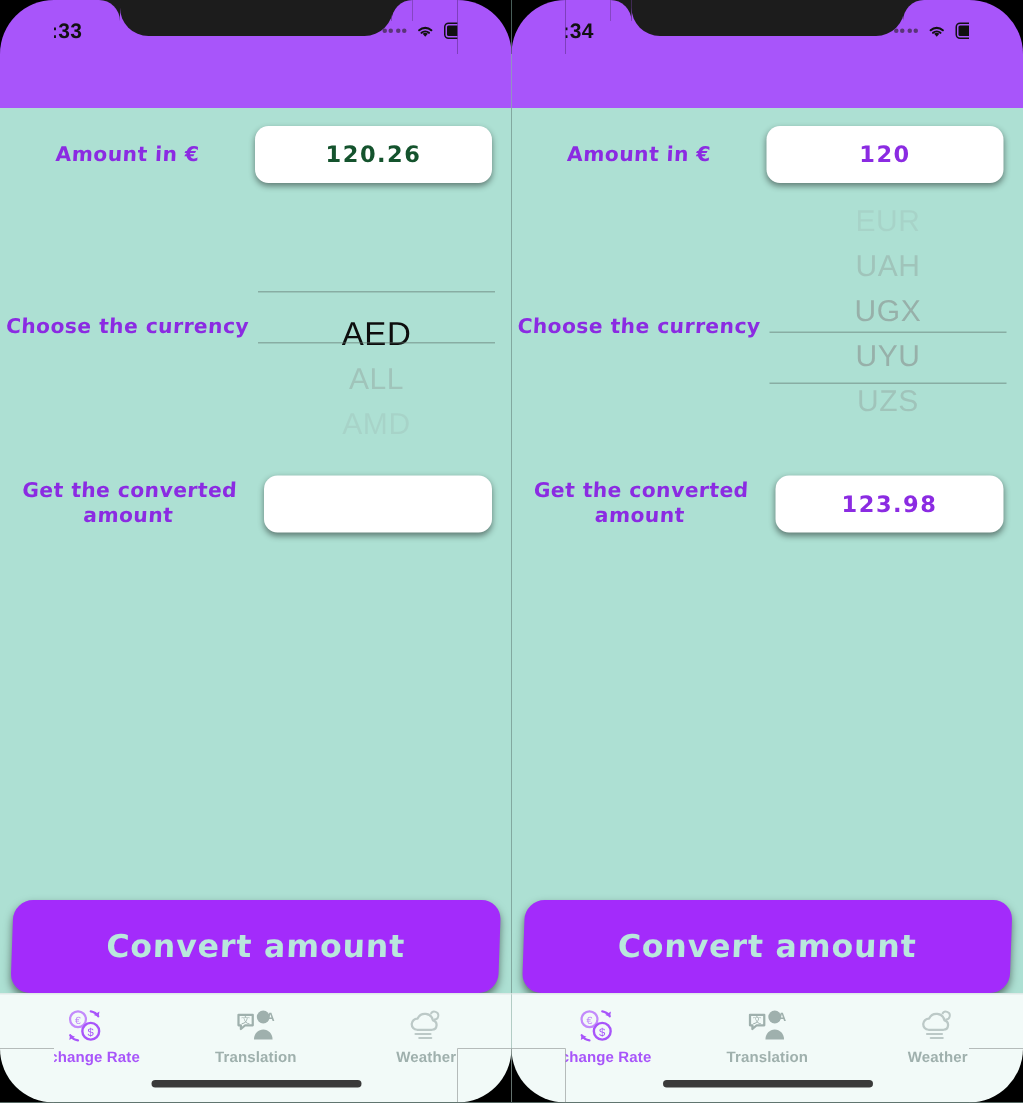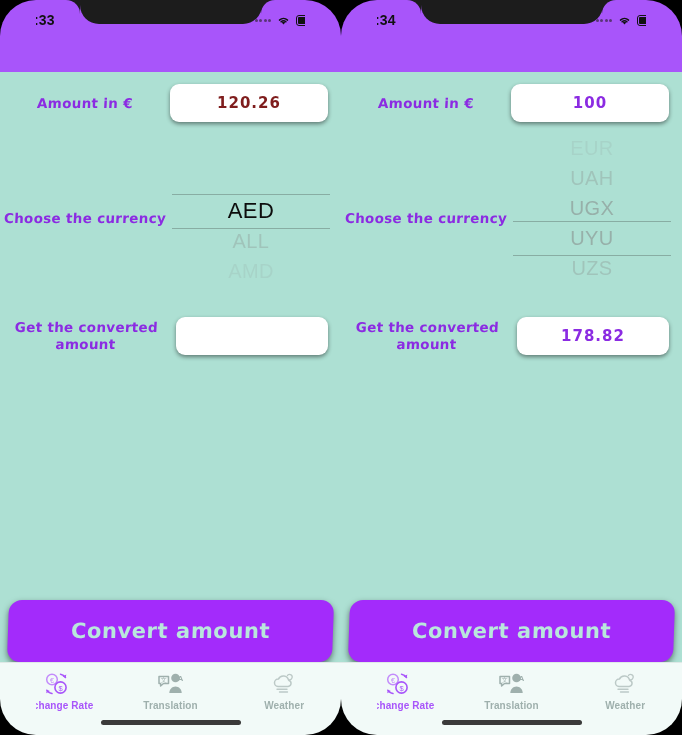--- a/index.html
+++ b/index.html
@@ -107,21 +107,21 @@
   
   .txtbox{
     width:158px; height:38px;
     background:#fff;
     border-radius:9px;
     box-shadow:0 2px 4px rgba(0,0,0,.45);
     display:flex; align-items:center; justify-content:center;
     font-family:"DejaVu Sans", sans-serif;
     font-size:15px; font-weight:700; letter-spacing:1px;
   }
-  .txtbox.placeholder{ color:#7f1d1d;text-align:center; }
+  .txtbox.placeholder{ color:#14532d;text-align:center; }
   .txtbox.filled{ color:#8b2be2; }
   .row-result .txtbox{ width:152px; margin-left:4px; }
 
   
   .picker{
     position:absolute; left:168px; width:166px;
     height:150px; top:0;
     overflow:hidden;
   }
   .picker-track{
@@ -219,21 +219,21 @@
 
       <div class="row row-amount">
         <div class="field-label">Amount in €</div>
         <div class="txtbox placeholder">120.26</div>
       </div>
 
       <div class="row row-currency">
         <div class="field-label">Choose the currency</div>
       </div>
       <div class="picker" style="top:100px;">
-        <div class="picker-track" style="top:24px;">
+        <div class="picker-track" style="top:36px;">
           <div class="pk sel">AED</div>
           <div class="pk f2">ALL</div>
           <div class="pk f3">AMD</div>
         </div>
         <div class="sel-line" style="top:22px;"></div>
         <div class="sel-line" style="top:56px;"></div>
       </div>
 
       <div class="row row-result">
         <div class="field-label">Get the converted amount</div>
@@ -316,41 +316,41 @@
         <div class="batt">
             <i></i>
           </div>
       </div>
     </div>
 
     <div class="content">
 
       <div class="row row-amount">
         <div class="field-label">Amount in €</div>
-        <div class="txtbox filled">100</div>
+        <div class="txtbox filled">120</div>
       </div>
 
       <div class="row row-currency">
         <div class="field-label">Choose the currency</div>
       </div>
       <div class="picker" style="top:55px; height:192px;">
         <div class="picker-track" style="top:6px;">
           <div class="pk f3">EUR</div>
           <div class="pk f2">UAH</div>
           <div class="pk f1">UGX</div>
           <div class="pk f1">UYU</div>
           <div class="pk f2">UZS</div>
         </div>
         <div class="sel-line" style="top:94px;"></div>
         <div class="sel-line" style="top:128px;"></div>
       </div>
 
       <div class="row row-result">
         <div class="field-label">Get the converted amount</div>
-        <div class="txtbox filled">178.82</div>
+        <div class="txtbox filled">123.98</div>
       </div>
 
       <div class="convert-btn">Convert amount</div>
 
       <div class="tabbar">
         <div class="tab active">
           <svg class="tab-icon" viewBox="0 0 30 26">
             <circle cx="10" cy="8.5" r="5.3" fill="none" stroke="#c38bfb" stroke-width="1.5"></circle>
             <text x="10" y="11.6" font-size="7" fill="#c38bfb" text-anchor="middle" font-family="Liberation Sans">€</text>
             <circle cx="18.5" cy="16.5" r="5.6" fill="none" stroke="#a855fa" stroke-width="1.6"></circle>

